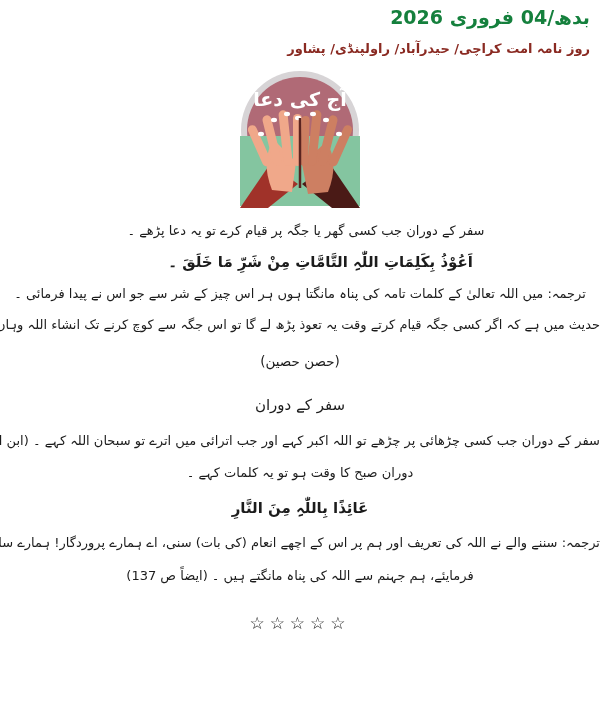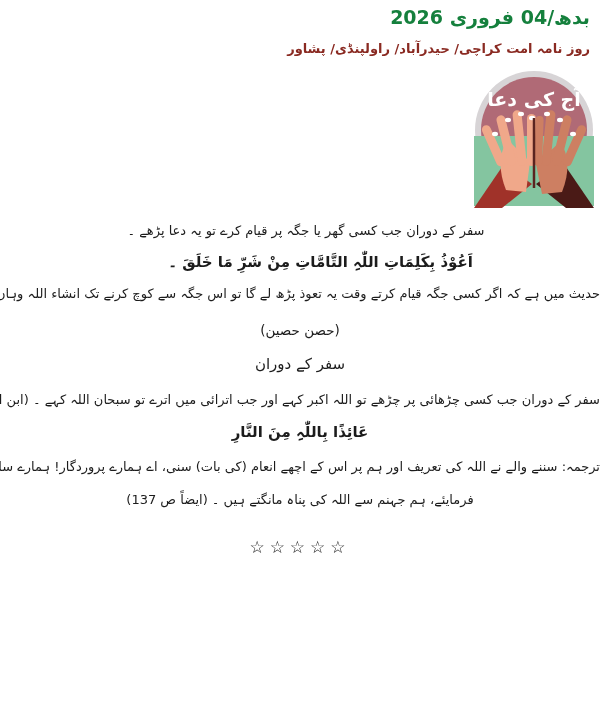--- a/index.html
+++ b/index.html
@@ -27,20 +27,21 @@
   }
   .paper-line {
     text-align: right;
     padding: 13px 10px 0 0;
     font-size: 13px;
     font-weight: bold;
     color: #8a2a22;
     white-space: nowrap;
   }
   .logo-wrap {
+    text-align: center;
     margin-top: 14px;
     height: 140px;
   }
   .logo-wrap svg { display: inline-block; }
   .logo-title-text {
     font-family: "DejaVu Sans", sans-serif;
     font-weight: bold;
   }
   .content {
     margin-top: 10px;
@@ -56,21 +57,21 @@
   }
   .line.heading { font-size: 15px; }
   .line.arabic  { font-size: 15px; font-weight: bold; }
   .line.ref     { font-size: 13.5px; }
   
   .l1  { margin-bottom: 7px; }
   .l2  { margin-bottom: 9px; padding-left: 12px; }
   .l3  { margin-bottom: 10px; padding-left: 41px; }
   .l4  { margin-bottom: 9px; }
   .l5  { margin-bottom: 14px; }
-  .l6  { margin-bottom: 12px; }
+  .l6  { margin-bottom: 22px; }
   .l7  { margin-bottom: 14px; }
   .l8  { margin-bottom: 10px; }
   .l9  { margin-bottom: 13px; }
   .l10 { margin-bottom: 16px; }
   .l11 { margin-bottom: 13px; }
   .l12 { margin-bottom: 11px; }
   .l13 { margin-bottom: 4px; }
   .stars-line {
     margin-top: 26px;
     text-align: center;
@@ -125,24 +126,26 @@
         <ellipse cx="79" cy="44" rx="3" ry="2.2" fill="#ffffff"></ellipse>
       </g>
 
       <path d="M66,48 L66,118" stroke="#5a2420" stroke-width="2.5" fill="none"></path>
     </svg>
   </div>
 
   <div class="content">
     <div class="line l2">سفر کے دوران جب کسی گھر یا جگہ پر قیام کرے تو یہ دعا پڑھے ۔</div>
     <div class="line arabic l3">اَعُوْذُ بِکَلِمَاتِ اللّٰہِ التَّامَّاتِ مِنْ شَرِّ مَا خَلَقَ ۔</div>
+    <div class="line l4">ترجمہ: میں اللہ تعالیٰ کے کلمات تامہ کی پناہ مانگتا ہوں ہر اس چیز کے شر سے جو اس نے پیدا فرمائی ۔</div>
     <div class="line l5">حدیث میں ہے کہ اگر کسی جگہ قیام کرتے وقت یہ تعوذ پڑھ لے گا تو اس جگہ سے کوچ کرنے تک انشاء اللہ وہاں کی کوئی چیز نقصان نہیں پہنچا سکے گی ۔</div>
     <div class="line ref l6">(حصن حصین)</div>
     <div class="line heading l7">سفر کے دوران</div>
     <div class="line l8">سفر کے دوران جب کسی چڑھائی پر چڑھے تو اللہ اکبر کہے اور جب اترائی میں اترے تو سبحان اللہ کہے ۔ (ابن السنی ص 138) اور جب سفر کے</div>
+    <div class="line l9">دوران صبح کا وقت ہو تو یہ کلمات کہے ۔</div>
     <div class="line arabic l11">عَائِذًا بِاللّٰہِ مِنَ النَّارِ</div>
     <div class="line l12">ترجمہ: سننے والے نے اللہ کی تعریف اور ہم پر اس کے اچھے انعام (کی بات) سنی، اے ہمارے پروردگار! ہمارے ساتھی بن جایئے اور ہم پر فضل</div>
     <div class="line l13">فرمایئے، ہم جہنم سے اللہ کی پناہ مانگتے ہیں ۔ (ایضاً ص 137)</div>
   </div>
 
   <div class="stars-line">☆☆☆☆☆</div>
 
 </div>
 
 </body></html>

